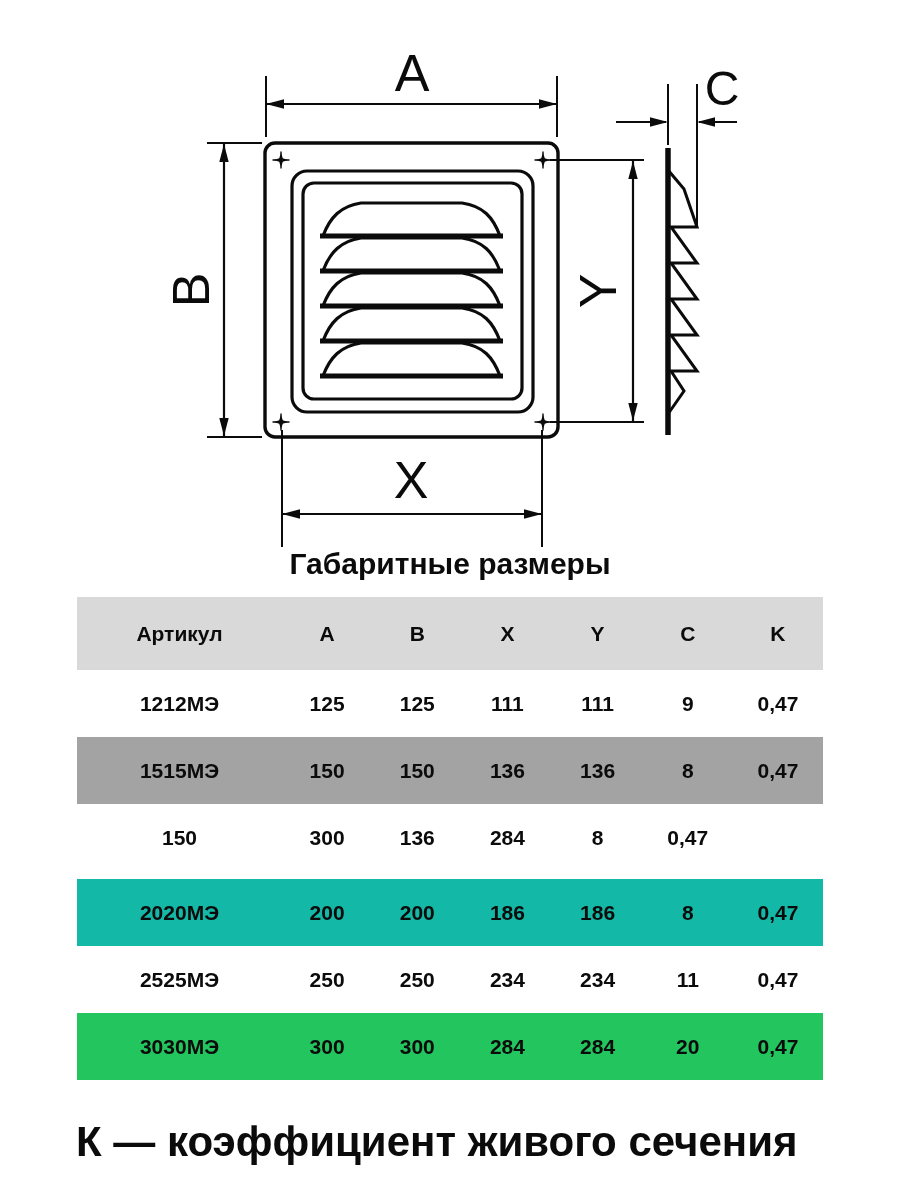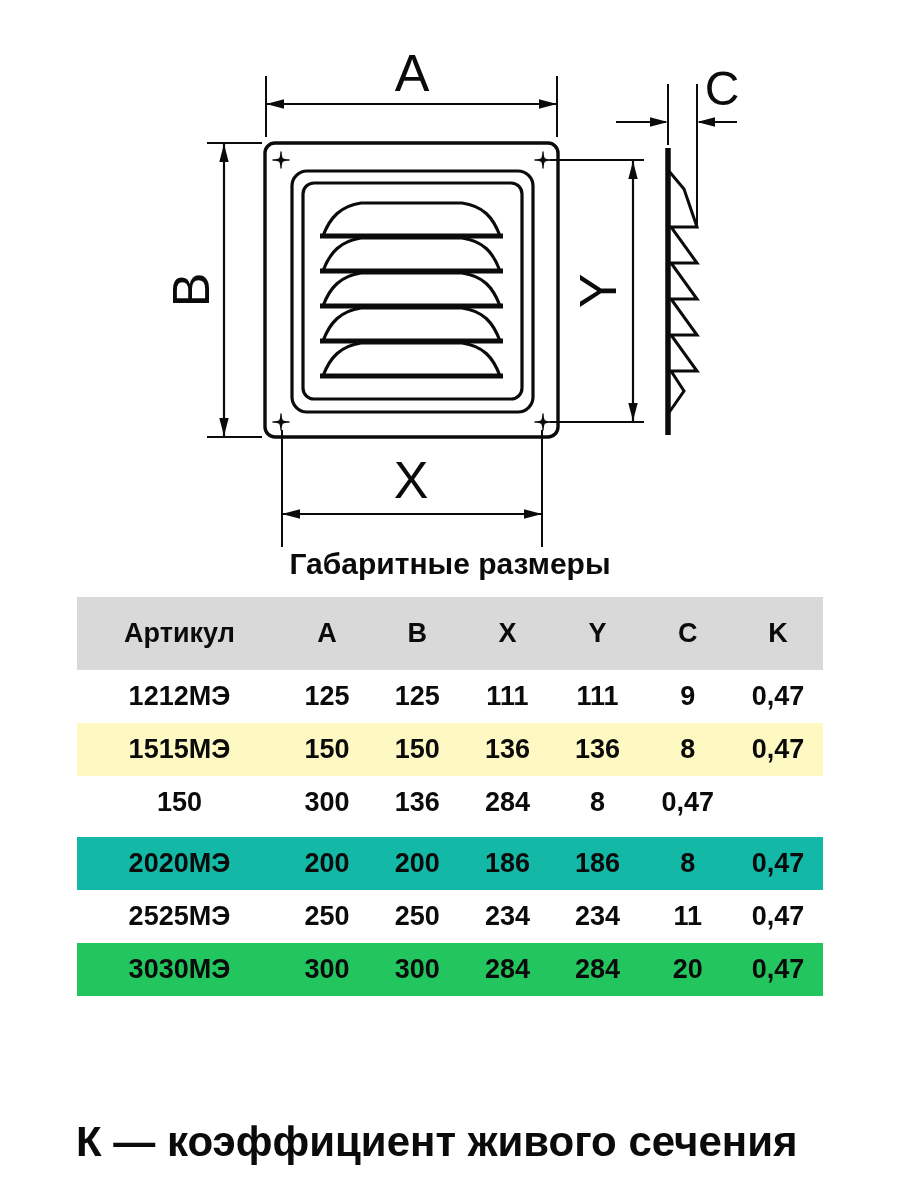--- a/index.html
+++ b/index.html
@@ -18,28 +18,28 @@
   }
 
   .spec-table {
     position: absolute;
     left: 77px; top: 597px;
     width: 746px;
   }
   .t-row {
     display: grid;
     grid-template-columns: 205px repeat(6, 1fr);
-    height: 53px;
+    height: 67px;
     align-items: center;
   }
   .t-row.t-head { height: 73px; }
   .t-cell {
     text-align: center;
     font-weight: 700;
-    font-size: 27px;
+    font-size: 21px;
     line-height: 1;
     white-space: nowrap;
   }
   .footer-note {
     position: absolute;
     left: 76px; top: 1118px;
     font-size: 42px;
     font-weight: 700;
     white-space: nowrap;
   }
@@ -169,21 +169,21 @@
       </div>
       <div class="t-row">
         <div class="t-cell">1212МЭ</div>
         <div class="t-cell">125</div>
         <div class="t-cell">125</div>
         <div class="t-cell">111</div>
         <div class="t-cell">111</div>
         <div class="t-cell">9</div>
         <div class="t-cell">0,47</div>
       </div>
-      <div class="t-row" style="background: #fef9c3;">
+      <div class="t-row" style="background: #a3a3a3;">
         <div class="t-cell">1515МЭ</div>
         <div class="t-cell">150</div>
         <div class="t-cell">150</div>
         <div class="t-cell">136</div>
         <div class="t-cell">136</div>
         <div class="t-cell">8</div>
         <div class="t-cell">0,47</div>
       </div>
       <div class="t-row">
         <div class="t-cell">150</div>

